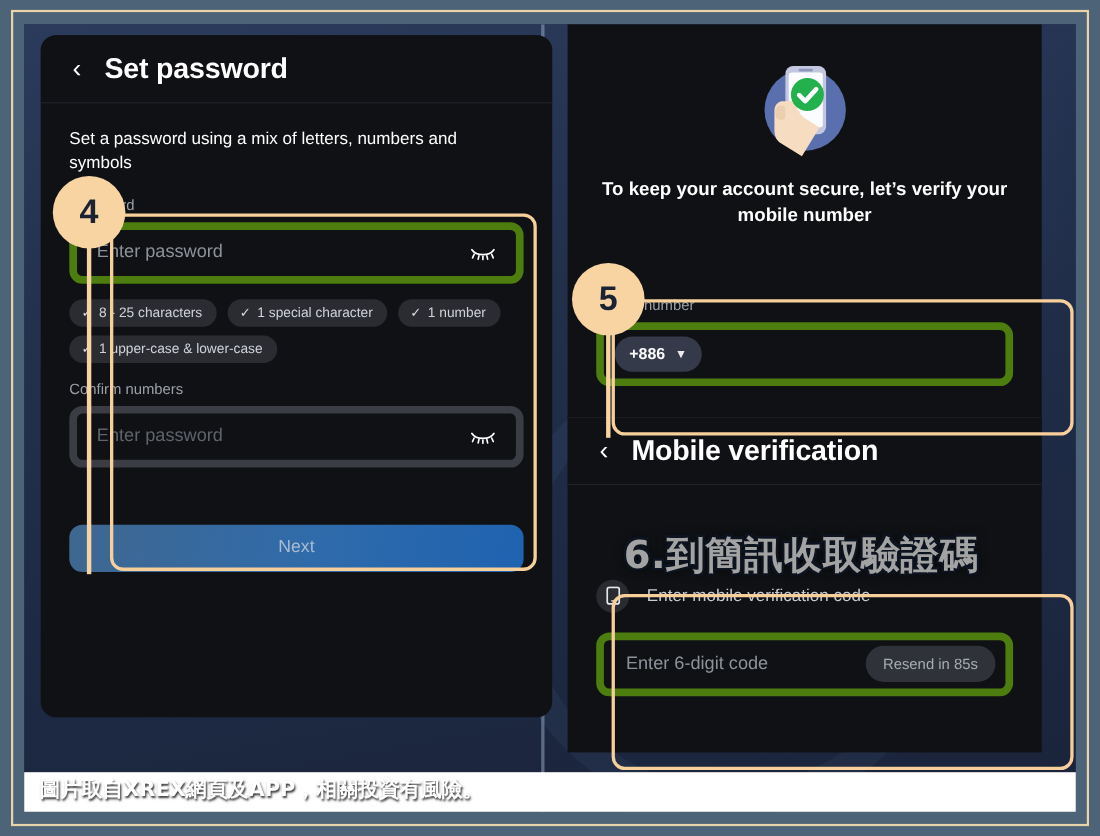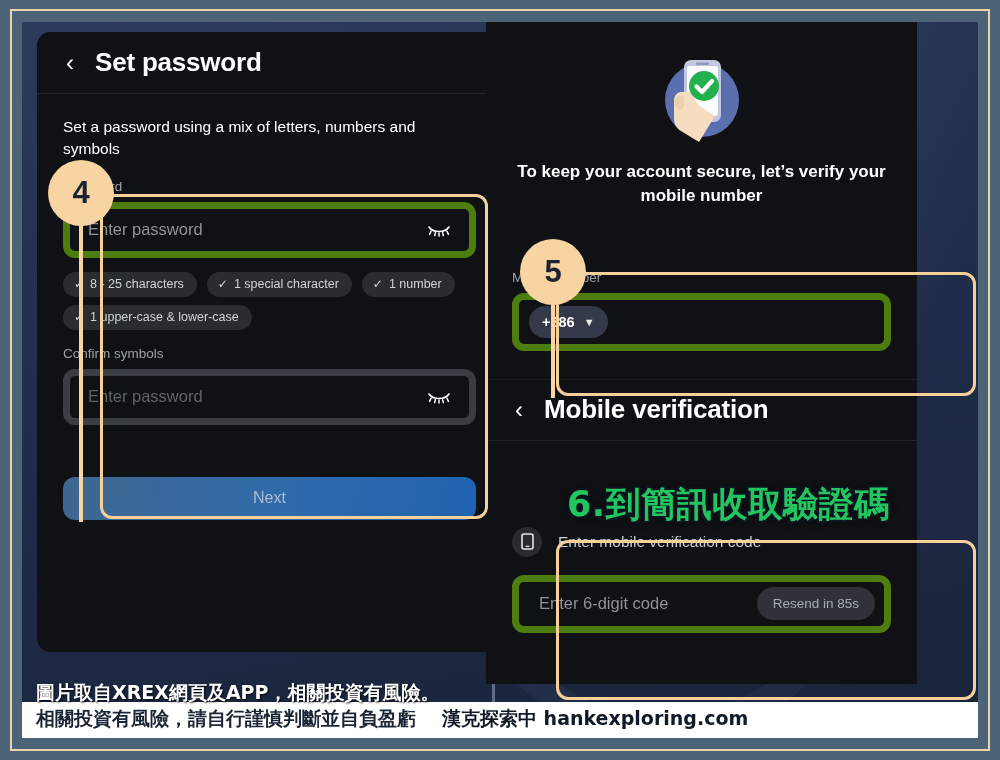--- a/index.html
+++ b/index.html
@@ -72,21 +72,21 @@
     background: #101114;
     border-radius: 16px;
     overflow: hidden;
   }
   .panel-left {
     left: 15px; top: 10px;
     width: 465px; height: 620px;
     border-radius: 14px;
   }
   .panel-right {
-    left: 464px; top: 0px;
+    left: 494px; top: 0px;
     width: 431px; height: 662px;
     border-radius: 0;
   }
 
   
   .app-header {
     height: 62px;
     display: flex;
     align-items: center;
     gap: 18px;
@@ -261,21 +261,21 @@
     position: absolute;
     width: 4px;
     background: #f8d4a3;
   }
   .stem-4 { left: 57px; top: 200px; height: 300px; }
   .stem-5 { left: 529px; top: 278px; height: 98px; }
 
   .cn-step {
     position: absolute;
     left: 545px; top: 459px;
-    color: #22c55e;
+    color: #a3a3a3;
     font-size: 35px;
     font-weight: bold;
     letter-spacing: .5px;
     font-family: "DejaVu Sans", "Liberation Sans", sans-serif;
     text-shadow:
       -2px -2px 0 #0d1420, 2px -2px 0 #0d1420,
       -2px 2px 0 #0d1420, 2px 2px 0 #0d1420,
       0 0 10px rgba(0,0,0,.9);
     white-space: nowrap;
   }
@@ -381,21 +381,21 @@
         <div class="chip">
           <span class="tick">✓</span>
           <span>1 number</span>
         </div>
         <div class="chip">
           <span class="tick">✓</span>
           <span>1 upper-case &amp; lower-case</span>
         </div>
       </div>
 
-      <div class="field-label">Confirm symbols</div>
+      <div class="field-label">Confirm numbers</div>
       <div class="input-box dim">
         <span class="ph">Enter password</span>
         <svg class="eye-off" viewBox="0 0 24 16">
           <path d="M2 5 C6 11, 18 11, 22 5" stroke="#ffffff" stroke-width="1.6" fill="none" stroke-linecap="round"></path>
           <line x1="4" y1="9.2" x2="2.6" y2="12.4" stroke="#ffffff" stroke-width="1.5" stroke-linecap="round"></line>
           <line x1="8.4" y1="10.6" x2="7.7" y2="13.6" stroke="#ffffff" stroke-width="1.5" stroke-linecap="round"></line>
           <line x1="12" y1="11" x2="12" y2="14" stroke="#ffffff" stroke-width="1.5" stroke-linecap="round"></line>
           <line x1="15.6" y1="10.6" x2="16.3" y2="13.6" stroke="#ffffff" stroke-width="1.5" stroke-linecap="round"></line>
           <line x1="20" y1="9.2" x2="21.4" y2="12.4" stroke="#ffffff" stroke-width="1.5" stroke-linecap="round"></line>
         </svg>
@@ -468,17 +468,13 @@
   <div class="badge badge-4">4</div>
   <div class="badge badge-5">5</div>
 
   <div class="cn-step">6.到簡訊收取驗證碼</div>
 
 </div>
 
 <div class="caption-bg"></div>
 <div class="caption">
   <div class="cap-line1">圖片取自XREX網頁及APP，相關投資有風險。</div>
-  <div class="cap-row2">
-    <span class="cap-line2">相關投資有風險，請自行謹慎判斷並自負盈虧</span>
-    <span class="cap-brand">漢克探索中 hankexploring.com</span>
-  </div>
 </div>
 
 </body></html>

